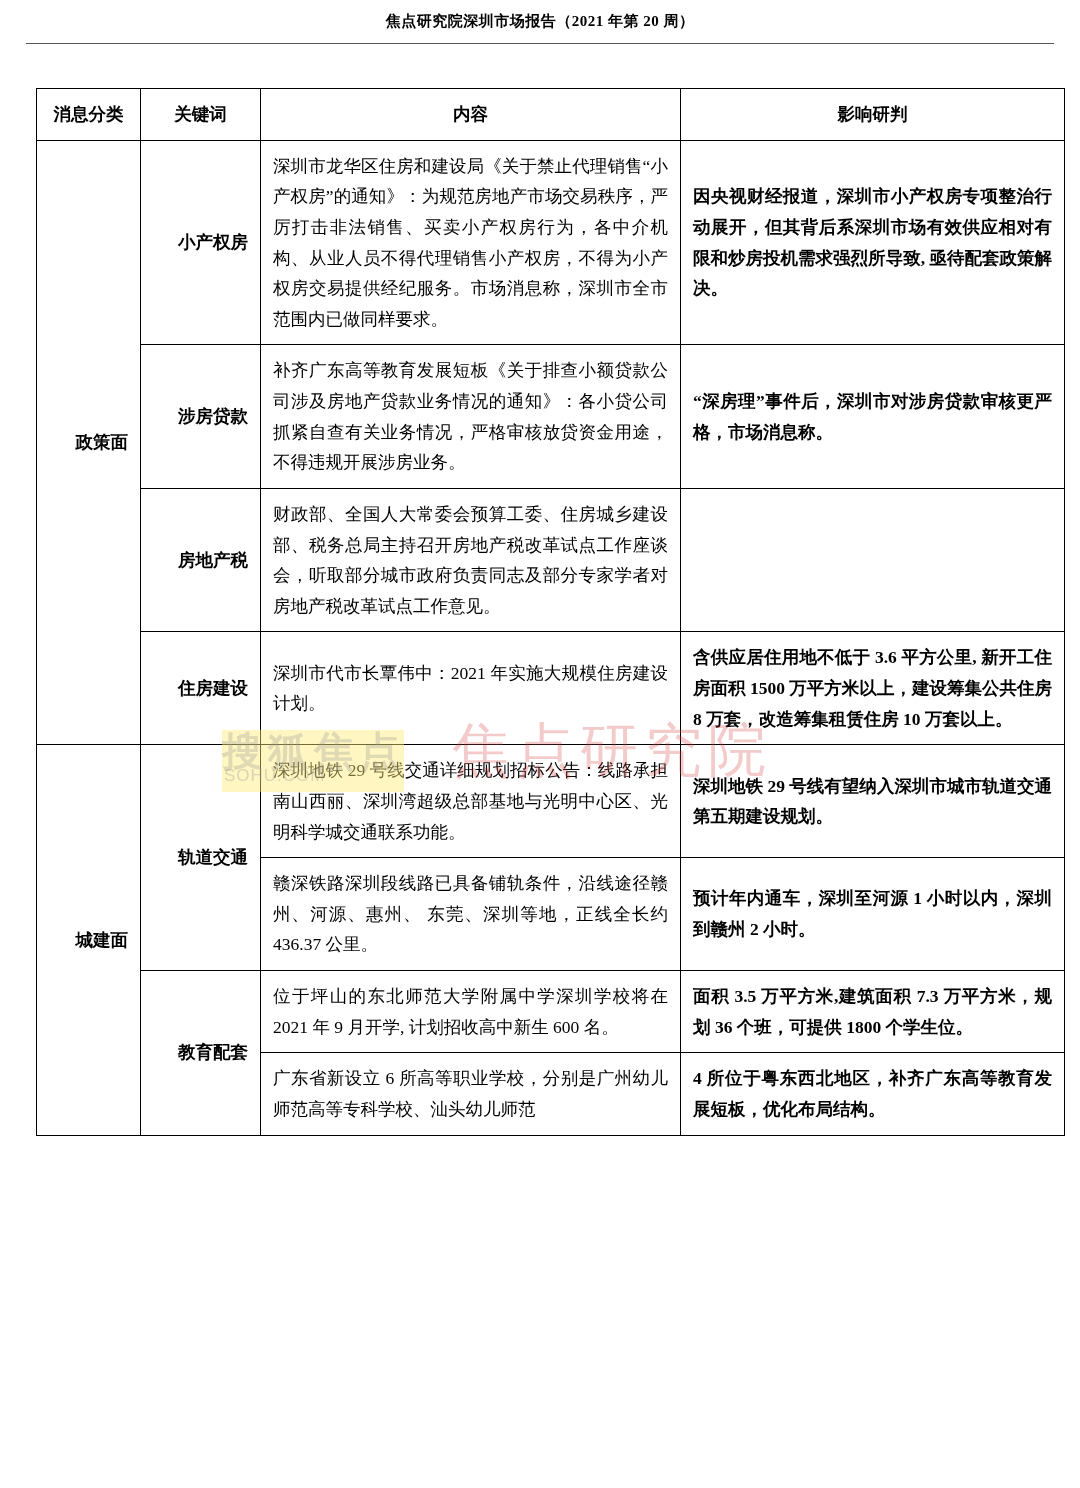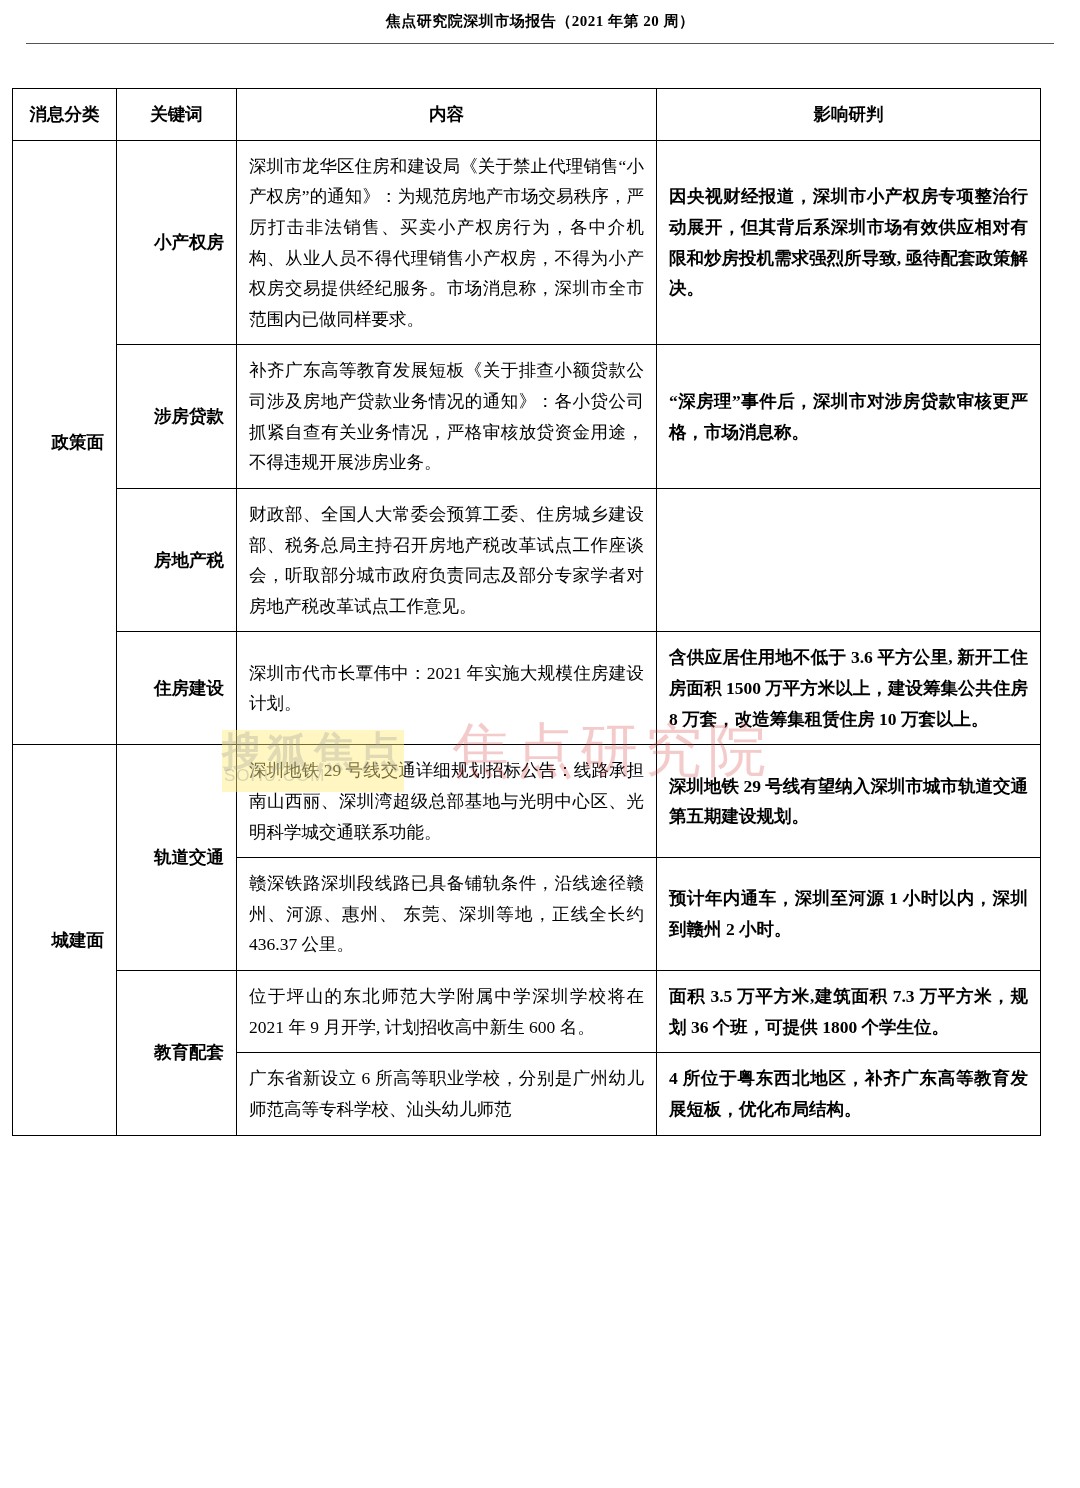--- a/index.html
+++ b/index.html
@@ -30,21 +30,21 @@
     letter-spacing: 0.5px;
   }
   .header-rule {
     border: none;
     border-top: 1px solid #555;
     margin: 4px 26px 0 26px;
   }
   table.main {
     border-collapse: collapse;
     width: 1028px;
-    margin: 44px 0 0 12px;
+    margin: 44px 0 0 36px;
     table-layout: fixed;
   }
   table.main td, table.main th {
     border: 1px solid #000;
     vertical-align: middle;
     padding: 10px 12px;
     font-size: 17.5px;
     line-height: 1.75;
   }
   th.col-head {

